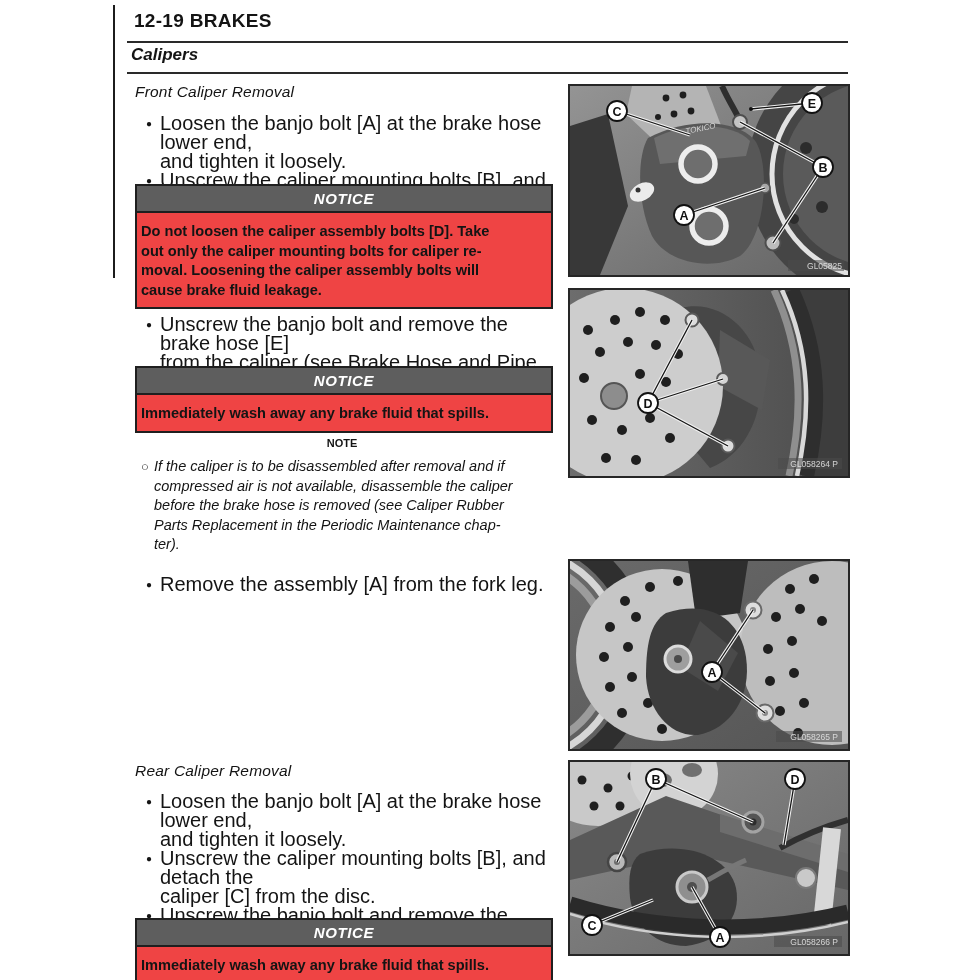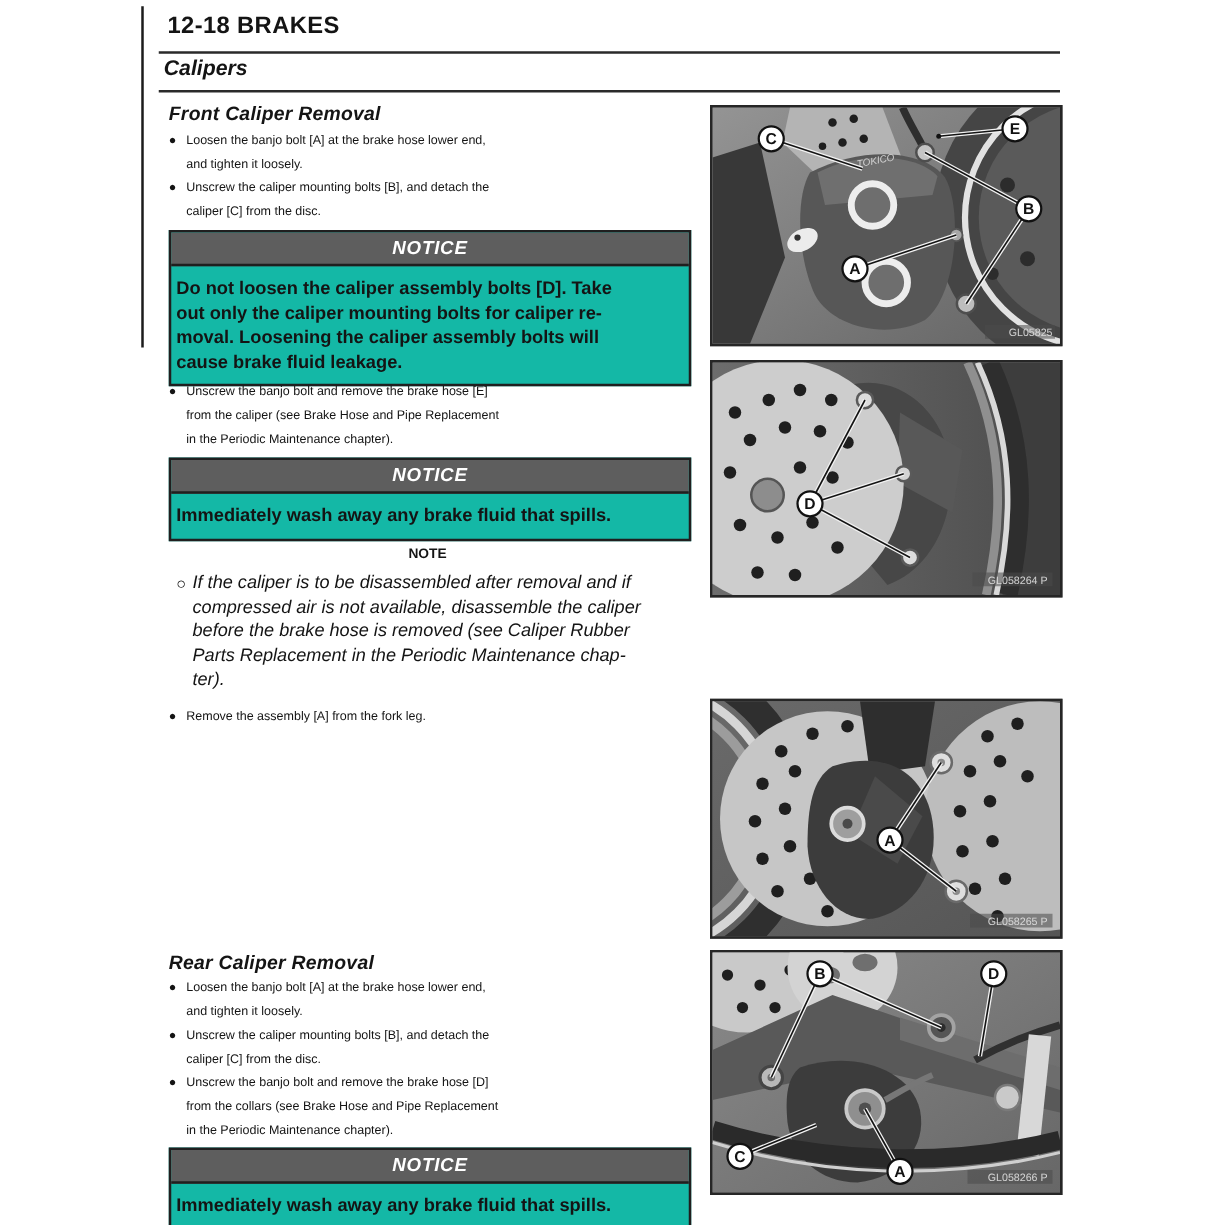--- a/index.html
+++ b/index.html
@@ -8,25 +8,25 @@
     font-family:"Liberation Sans", sans-serif;color:#141414;position:relative;
   }
   .abs{position:absolute;}
   
   .edge-line{left:113px;top:5px;width:2px;height:273px;background:#1c1c1c;}
   .rule{left:127px;width:721px;height:2px;background:#2a2a2a;}
   .chapter-title{left:134px;top:10px;font-size:19px;font-weight:bold;letter-spacing:.3px;}
   .section-title{left:131px;top:45px;font-size:17px;font-weight:bold;font-style:italic;}
   
   .tcol{left:135px;width:414px;}
-  .sub-heading{font-size:15.5px;font-weight:bold;font-style:italic;letter-spacing:.2px;}
-  .body-list{margin:0;padding:0;list-style:none;font-size:10px;line-height:19px;}
+  .sub-heading{font-size:15.5px;font-weight:normal;font-style:italic;letter-spacing:.2px;}
+  .body-list{margin:11px;padding:0;list-style:none;font-size:20px;line-height:19px;}
   .b-item{position:relative;padding-left:14px;white-space:pre-line;}
   .b-item::before{content:"●";position:absolute;left:0;top:0;font-size:10px;line-height:19px;}
-  .notice{border:2px solid #1f1f1f;background:#14b8a6;}
+  .notice{border:2px solid #1f1f1f;background:#ef4444;}
   .notice-bar{background:#5e5e5e;color:#ffffff;font-weight:bold;font-style:italic;
     text-align:center;font-size:15px;height:25px;line-height:25px;
     border-bottom:2px solid #1f1f1f;letter-spacing:.6px;}
   .notice-body{font-weight:bold;font-size:14.6px;line-height:19.5px;padding:9px 11px 7px 4px;white-space:pre-line;}
   .note-head{font-size:11px;font-weight:bold;text-align:center;}
   .note-item{position:relative;padding-left:11px;font-style:italic;font-size:14.5px;
     line-height:19.5px;white-space:pre-line;}
   .note-item::before{content:"○";position:absolute;left:-2px;top:0;font-style:normal;font-size:13px;}
   
   .fig{left:568px;width:278px;border:2px solid #262626;box-sizing:content-box;background:#777;}
@@ -34,21 +34,21 @@
   .co-circ{fill:#ffffff;stroke:#111111;stroke-width:1.8;}
   .co-txt{font-family:"Liberation Sans",sans-serif;font-size:12.5px;font-weight:bold;fill:#111;text-anchor:middle;}
   .lead-w{stroke:#f2f2f2;stroke-width:3.4;fill:none;}
   .lead-b{stroke:#141414;stroke-width:1.3;fill:none;}
   .fig-code{font-family:"Liberation Sans",sans-serif;font-size:8.5px;fill:#e0e0e0;text-anchor:end;opacity:.9;}
 </style>
 </head>
 <body>
 
 <div class="abs edge-line"></div>
-<div class="abs chapter-title">12-18 BRAKES</div>
+<div class="abs chapter-title">12-19 BRAKES</div>
 <div class="abs rule" style="top:41px;"></div>
 <div class="abs section-title">Calipers</div>
 <div class="abs rule" style="top:72px;"></div>
 
 <div class="abs tcol" style="top:83px;">
   <div class="sub-heading">Front Caliper Removal</div>
 </div>
 
 <ul class="abs tcol body-list" style="top:103px;">
   <li class="b-item">Loosen the banjo bolt [A] at the brake hose lower end,

